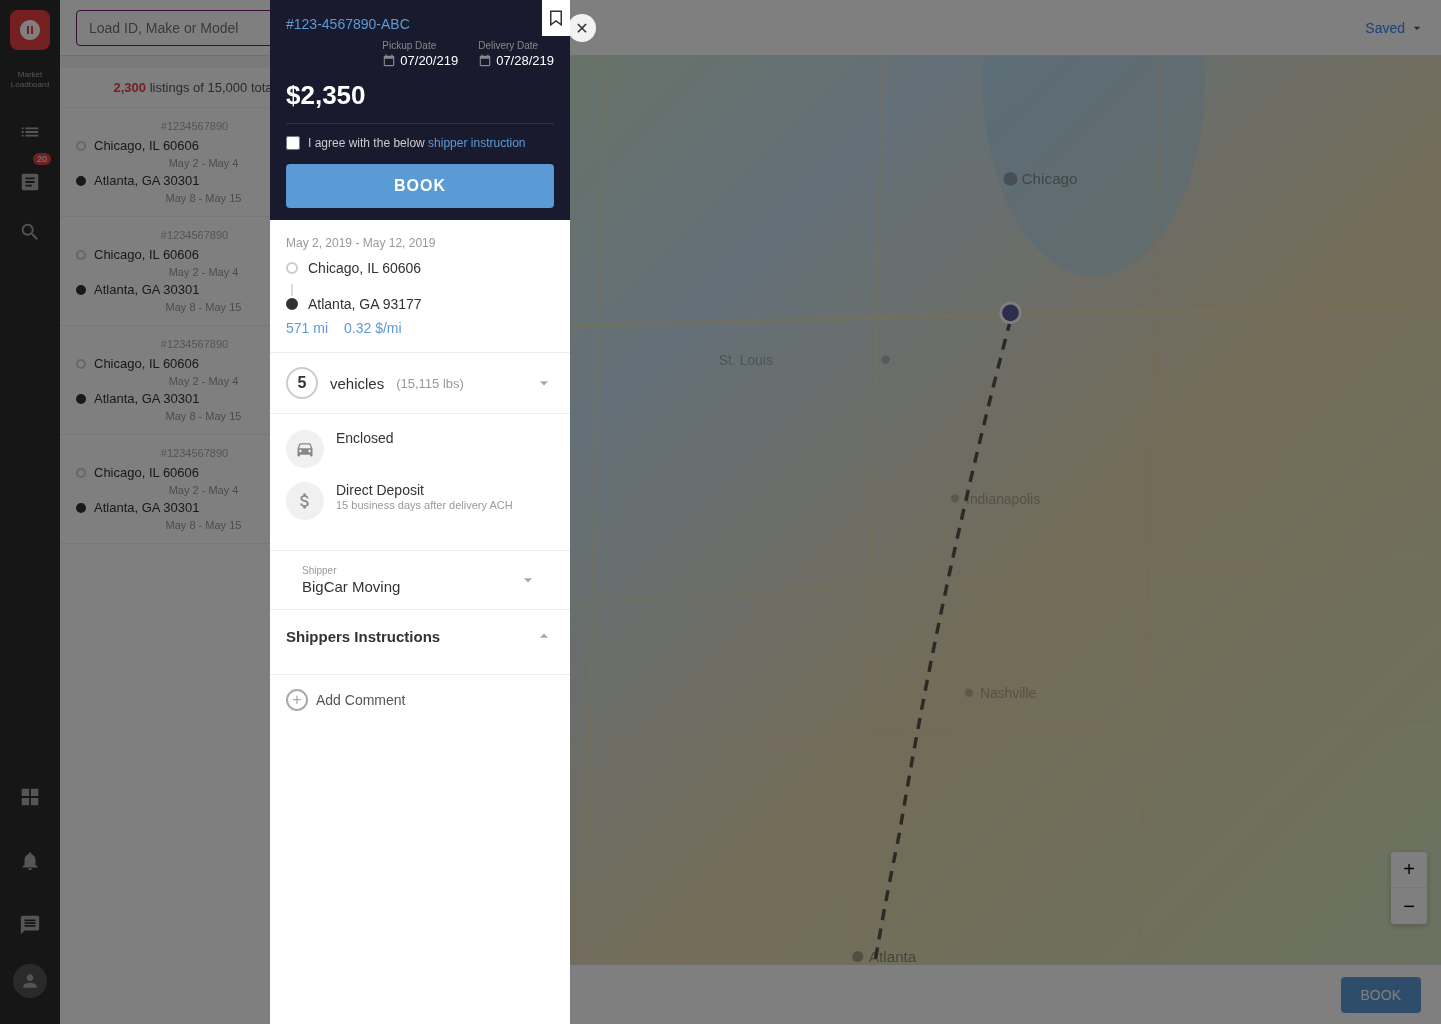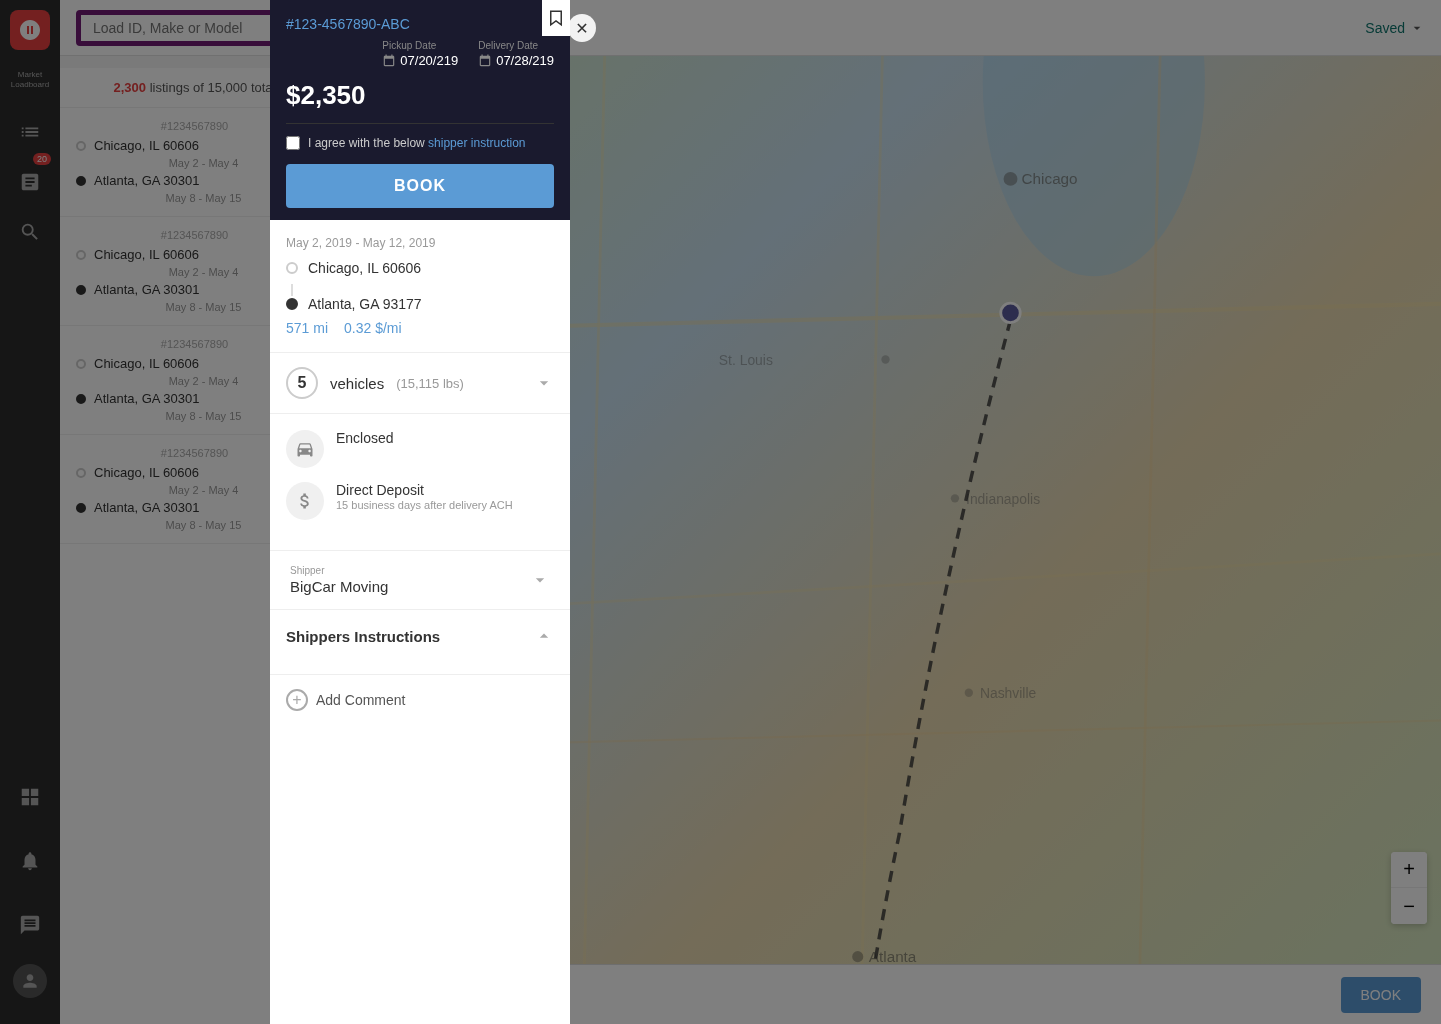--- a/index.html
+++ b/index.html
@@ -35,24 +35,24 @@
     .main {
       position: absolute; left: 60px; top: 0; right: 0; bottom: 0; background: #f5f5f5;
     }
 
     
     .topbar {
       height: 56px; background: white; border-bottom: 1px solid #e0e0e0;
       display: flex; align-items: center; padding: 0 16px; gap: 12px;
     }
     .search-input {
-      flex: 1; max-width: 300px; height: 36px; border: 5px solid #701a75; border-radius: 4px;
+      flex: 1; max-width: 300px; height: 36px; border: 1px solid #701a75; border-radius: 4px;
       padding: 0 12px; font-size: 14px; color: #333; outline: none;
     }
-    .topbar-right { margin-left: auto; display: flex; align-items: flex-end; gap: 8px; color: #0f766e; font-size: 14px; }
+    .topbar-right { margin-left: auto; display: flex; align-items: flex-end; gap: 8px; color: #3b82f6; font-size: 14px; }
     .saved-btn { display: flex; align-items: center; gap: 4px; cursor: pointer; }
 
     
     .listings-panel {
       position: absolute; left: 0; top: 68px; width: 270px; bottom: 0;
       background: white; border-right: 1px solid #e0e0e0; overflow-y: auto; text-align: center;
     }
     .listings-header {
       padding: 12px 16px; border-bottom: 1px solid #eee; font-size: 13px; color: #555;
     }
@@ -141,21 +141,21 @@
     
     .modal-icons-section { padding: 16px; border-bottom: 1px solid #eee; }
     .icon-row { display: flex; align-items: flex-start; gap: 12px; margin-bottom: 14px; }
     .icon-circle { width: 38px; height: 38px; border-radius: 50%; background: #f0f0f0; display: flex; align-items: center; justify-content: center; flex-shrink: 0; }
     .icon-text-main { font-size: 14px; color: #333; font-weight: 400; }
     .icon-text-sub { font-size: 11px; color: #999; margin-top: 1px; }
     .inoperable-text { color: #e84040; font-size: 14px; font-weight: 400; }
 
     
     .modal-shipper-section {
-      padding: 14px 20px; border-bottom: 1px solid #eee;
+      padding: 14px 32px; border-bottom: 1px solid #eee;
       display: flex; align-items: center; justify-content: space-between; cursor: pointer;
     }
     .shipper-label { font-size: 10px; color: #999; margin-bottom: 2px; }
     .shipper-name { font-size: 15px; color: #333; font-weight: 500; }
 
     
     .modal-instructions-section { padding: 16px; border-bottom: 1px solid #eee; }
     .instructions-header { display: flex; align-items: center; justify-content: space-between; margin-bottom: 12px; cursor: pointer; }
     .instructions-title { font-size: 15px; color: #333; font-weight: 700; }
     .instructions-content { font-size: 12px; color: #555; line-height: 1.6; }

